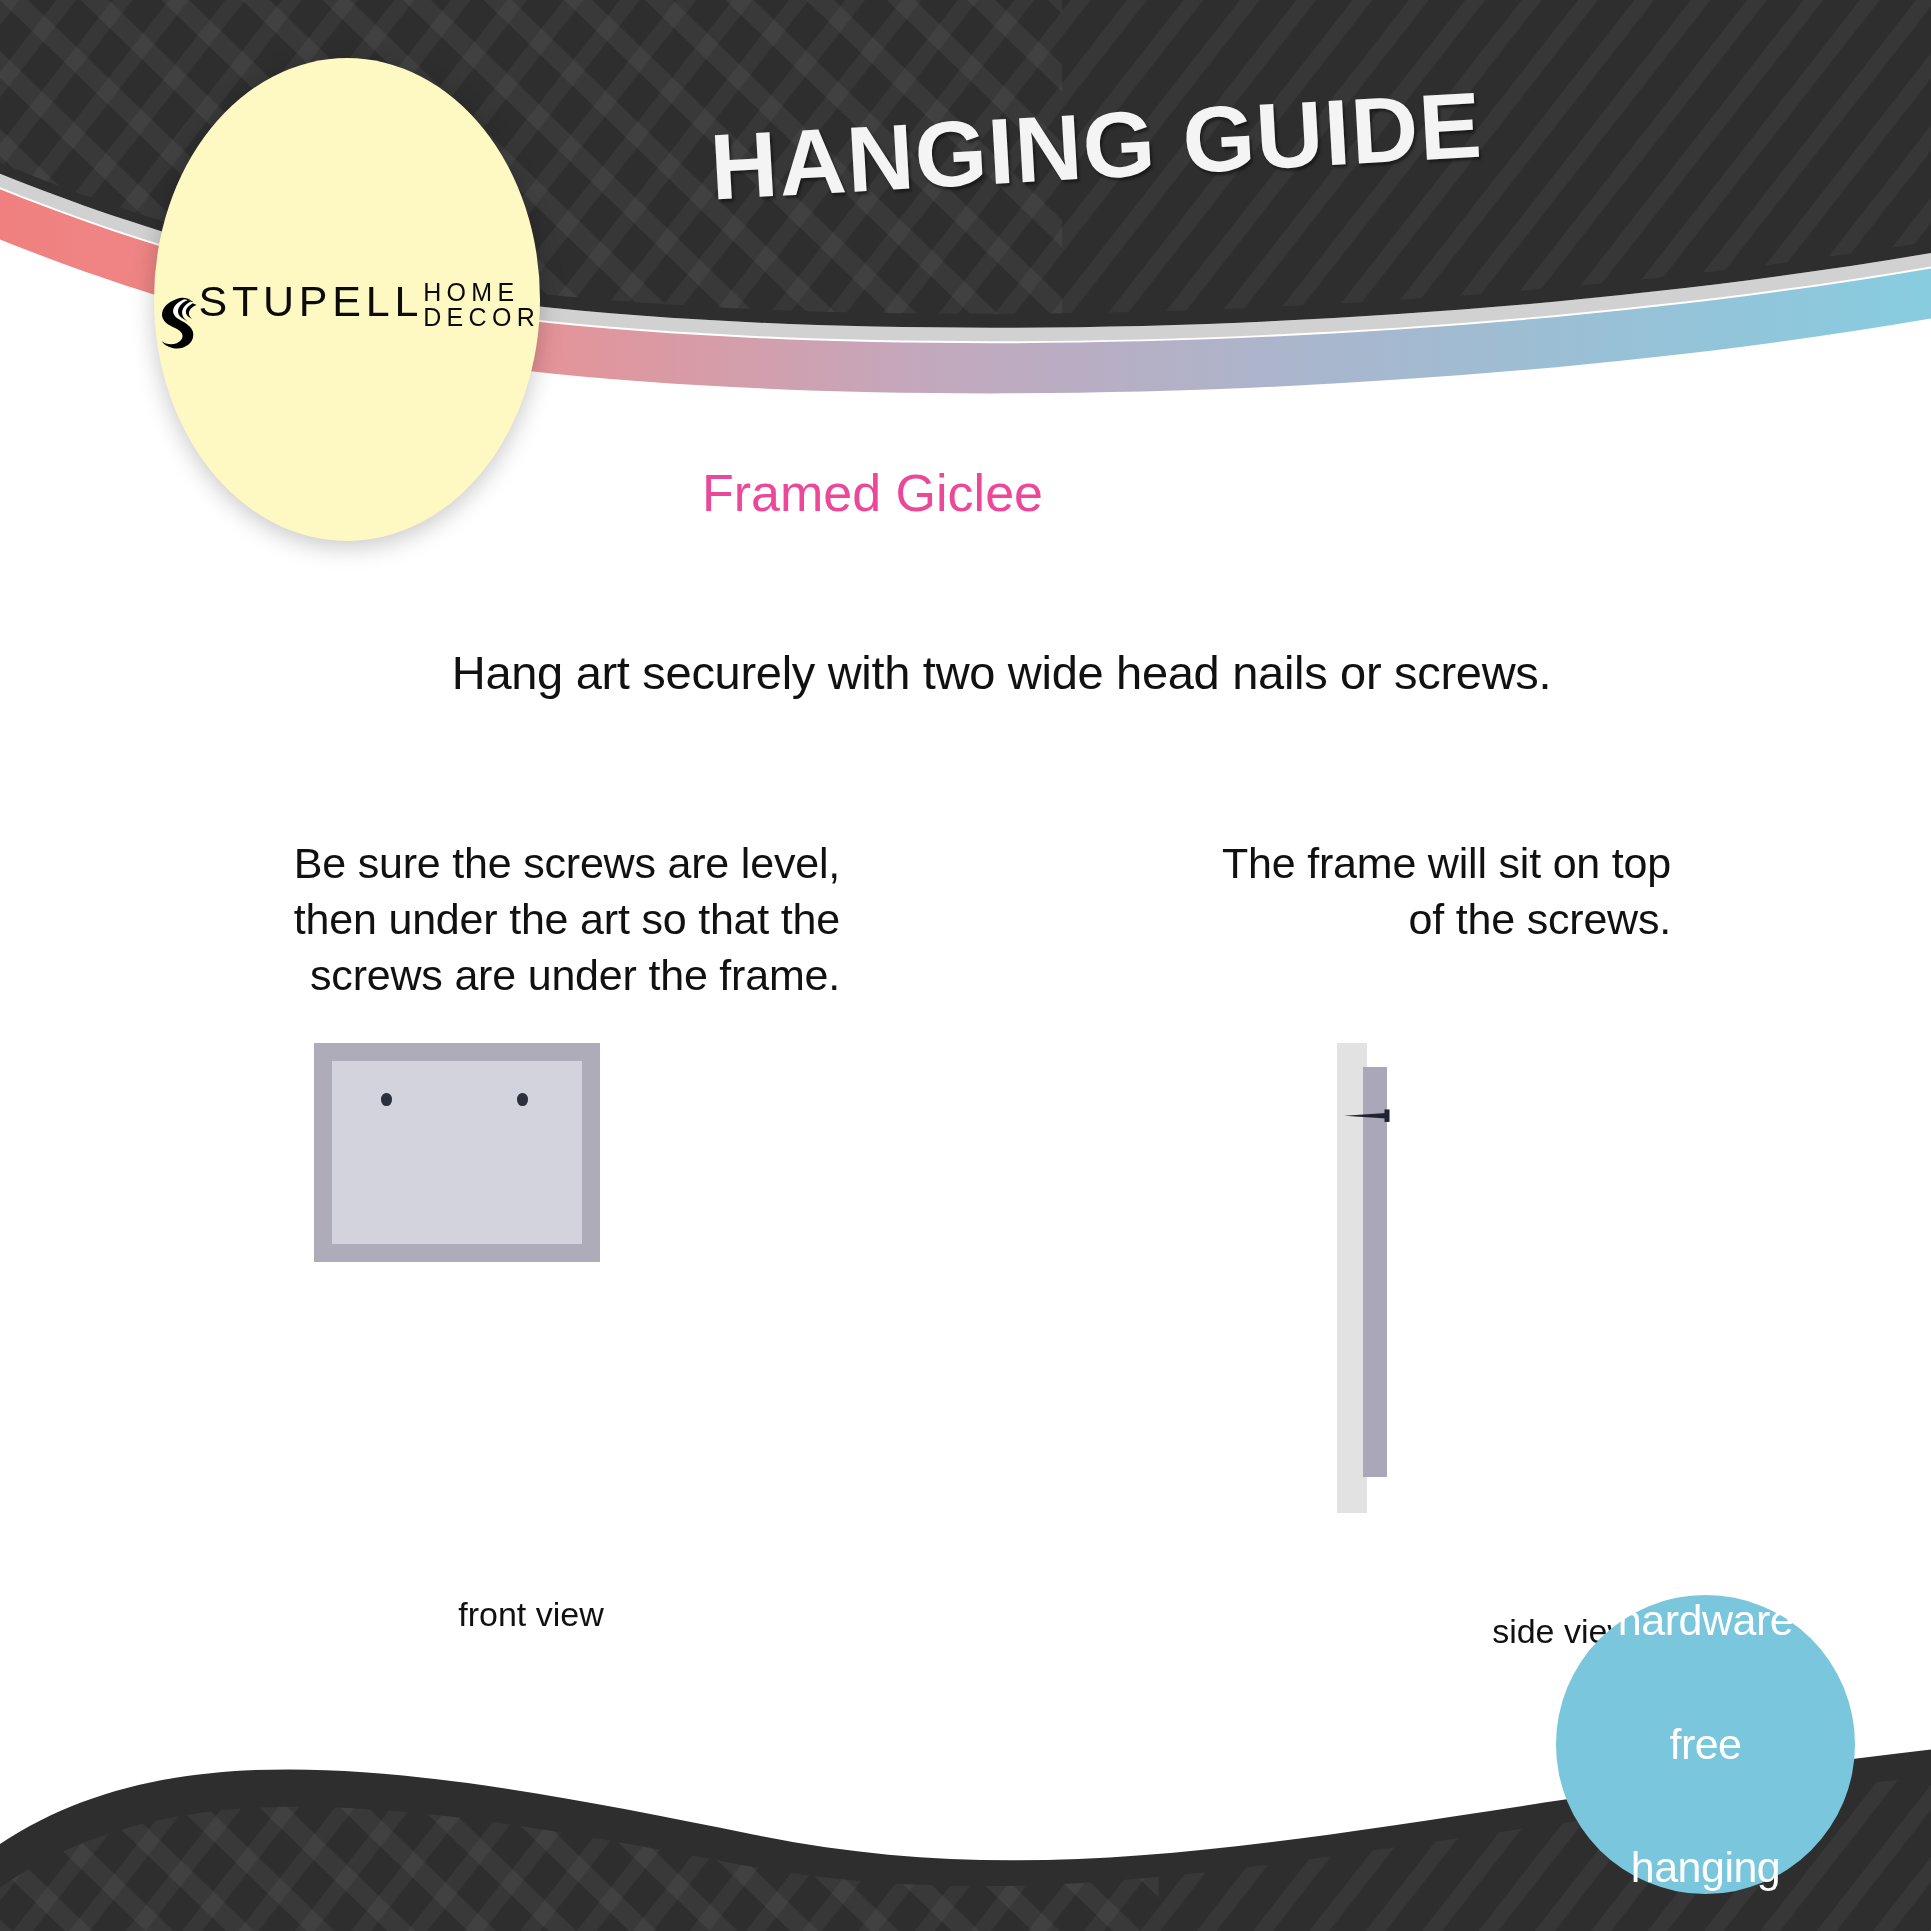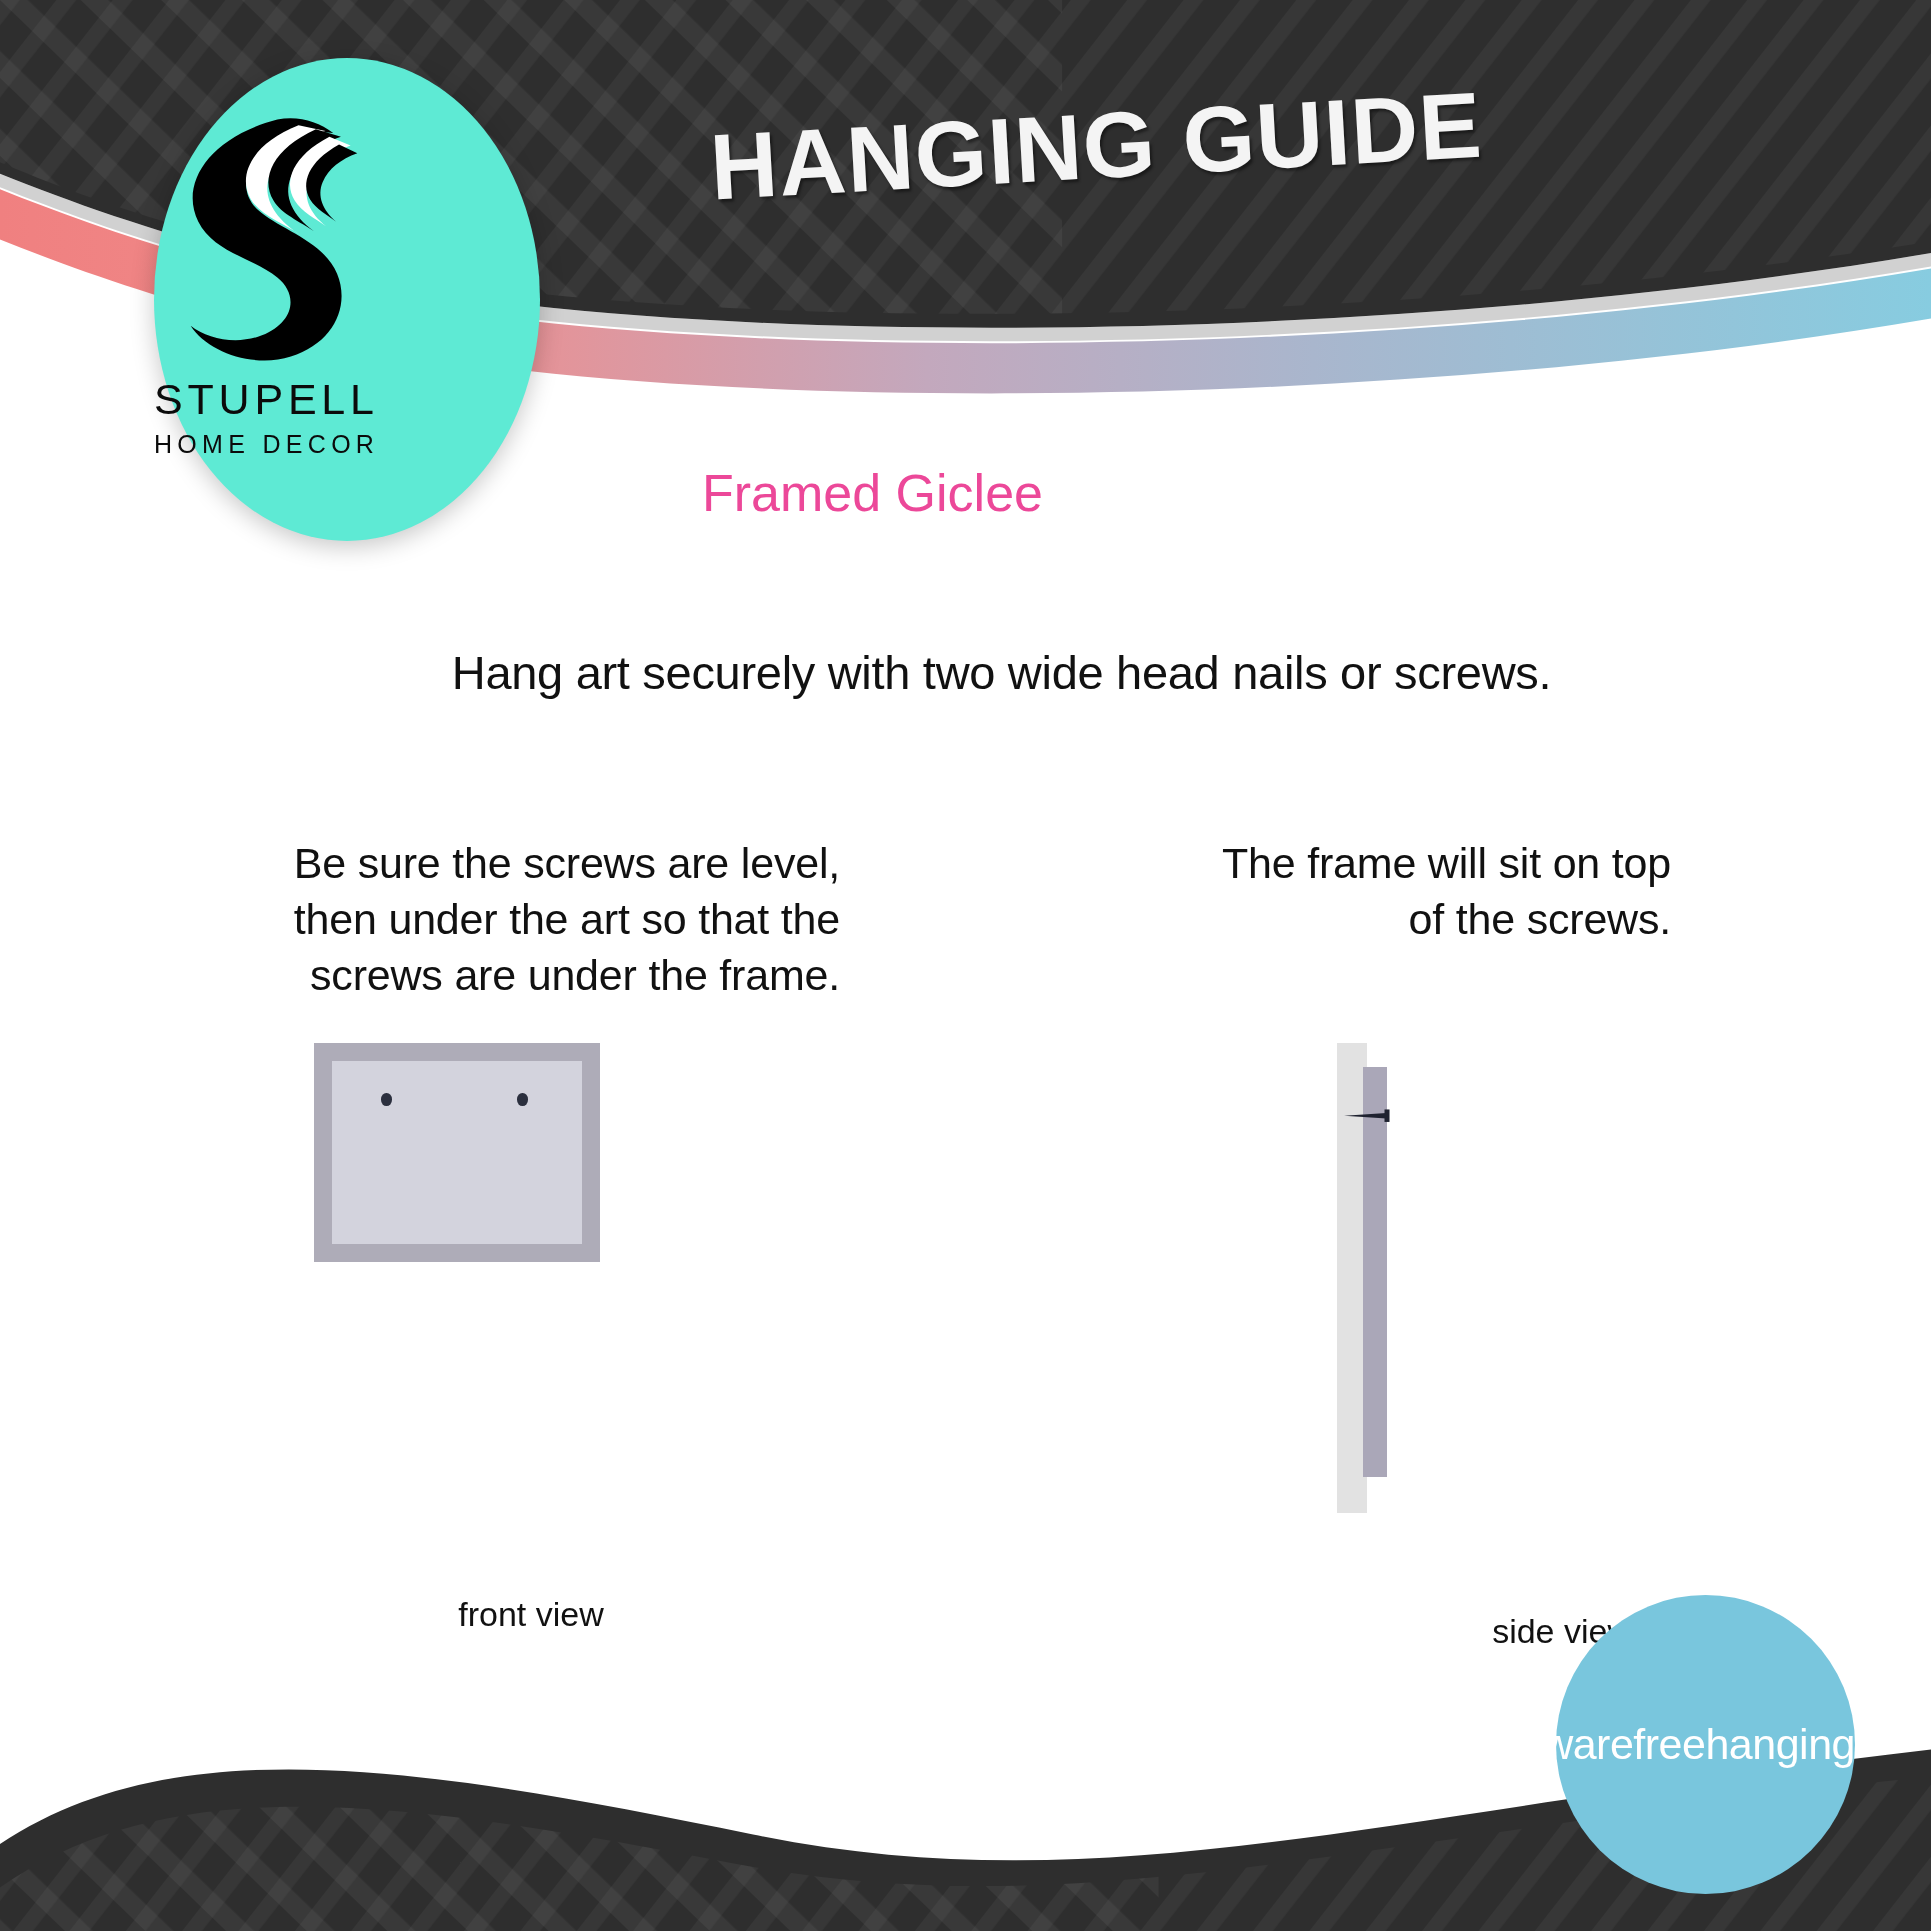--- a/index.html
+++ b/index.html
@@ -11,23 +11,23 @@
     position:relative;
   }
   .page{position:absolute;inset:0;width:1931px;height:1931px;background:#fff;overflow:hidden;}
 
   
   .wave-layer{position:absolute;inset:0;width:1931px;height:1931px;pointer-events:none;}
 
   
   .logo-badge{
     position:absolute;left:154px;top:58px;width:386px;height:483px;
-    background:#5eead4;border-radius:50%/50%;
+    background:#fef9c3;border-radius:50%/50%;
     box-shadow:0 5.8px 25px rgba(0,0,0,.22);
-    display:flex;flex-direction:column;align-items:flex-start;justify-content:flex-start;
+    display:flex;flex-direction:row;align-items:center;justify-content:flex-start;
     z-index:30;
   }
   .logo-mark{width:212px;height:270px;margin-top:46px;}
   .logo-name{
     font-size:43px;letter-spacing:4.8px;color:#0b0b0b;
     font-weight:400;margin-top:3.9px;line-height:1;
     font-family:"Liberation Sans", sans-serif;
   }
   .logo-sub{
     font-size:25px;letter-spacing:5.3px;color:#0b0b0b;
@@ -102,21 +102,21 @@
     text-align:center;z-index:10;
   }
   .view-label.front{left:222px;top:1595px;width:618px;}
   .view-label.side{left:1091px;top:1612px;width:541px;text-align:right;}
 
   
   .promo-badge{
     position:absolute;left:1556px;top:1595px;
     width:299px;height:299px;border-radius:50%;
     background:#79c6dd;
-    display:flex;flex-direction:row;align-items:center;justify-content:flex-end;
+    display:flex;flex-direction:column;align-items:center;justify-content:space-between;
     z-index:40;
   }
   .promo-line{
     color:#ffffff;font-size:43px;line-height:1.20;font-weight:400;
     text-align:center;letter-spacing:-0.5px;
   }
 </style>
 </head>
 <body>
 

